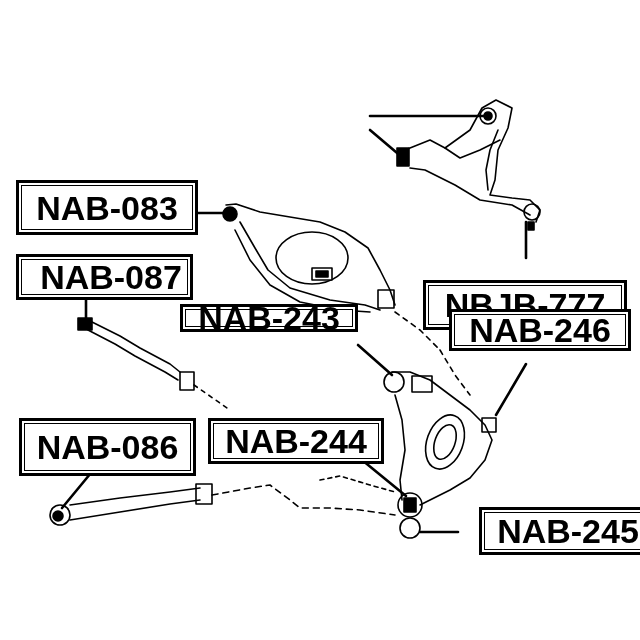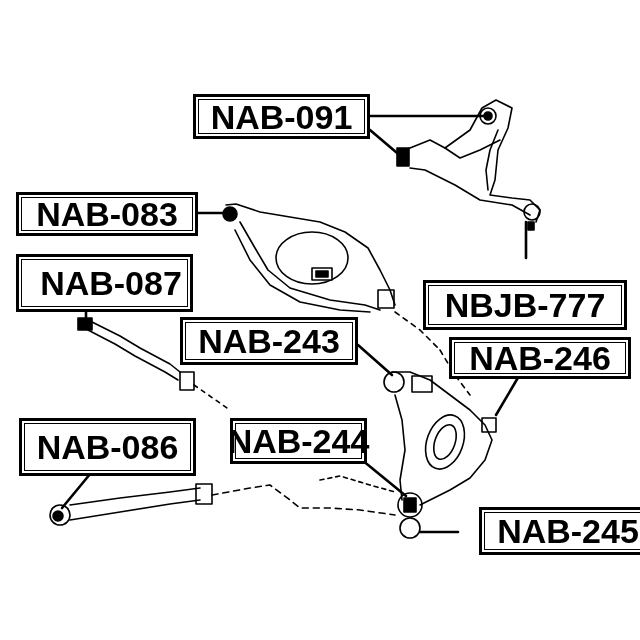--- a/index.html
+++ b/index.html
@@ -106,31 +106,30 @@
       <circle cx="60" cy="515" r="10"></circle>
       <circle cx="58" cy="516" r="5" fill="#000"></circle>
       <path d="M70 505 L120 498 L170 492 L200 488"></path>
       <path d="M70 520 L120 512 L170 504 L200 500"></path>
       <rect x="196" y="484" width="16" height="20"></rect>
       <path d="M212 495 L250 488 L270 485 L290 500 L300 508 L330 508 L360 510 L395 515" stroke-dasharray="6 5"></path>
       <path d="M320 480 L340 476 L370 485 L395 492" stroke-dasharray="4 4"></path>
     </g>
   </svg>
 
-  <div class="label" style="left:193px;top:94px;width:177px;height:45px;">NAB-091</div>
 
-  <div class="label" style="left:16px;top:192px;width:182px;height:44px;">NAB-083</div>
+  <div class="label" style="left:16px;top:180px;width:182px;height:55px;">NAB-083</div>
 
-  <div class="label" style="left:16px;top:254px;width:177px;height:58px;padding-left:13px;">NAB-087</div>
+  <div class="label" style="left:16px;top:254px;width:177px;height:46px;padding-left:13px;">NAB-087</div>
 
   <div class="label" style="left:423px;top:260px;width:204px;height:50px;margin-top:20px;">NBJB-777</div>
 
-  <div class="label" style="left:180px;top:317px;width:178px;height:48px;">NAB-243</div>
+  <div class="label" style="left:180px;top:304px;width:178px;height:28px;">NAB-243</div>
 
-  <div class="label" style="left:449px;top:337px;width:182px;height:42px;">NAB-246</div>
+  <div class="label" style="left:449px;top:309px;width:182px;height:42px;">NAB-246</div>
 
   <div class="label" style="left:19px;top:418px;width:177px;height:58px;">NAB-086</div>
 
-  <div class="label" style="left:208px;top:418px;width:137px;height:46px;margin-left:22px;">NAB-244</div>
+  <div class="label" style="left:208px;top:418px;width:176px;height:46px;">NAB-244</div>
 
   <div class="label" style="left:455px;top:507px;width:178px;height:48px;margin-left:24px;">NAB-245</div>
 
 </div>
 
 </body></html>

